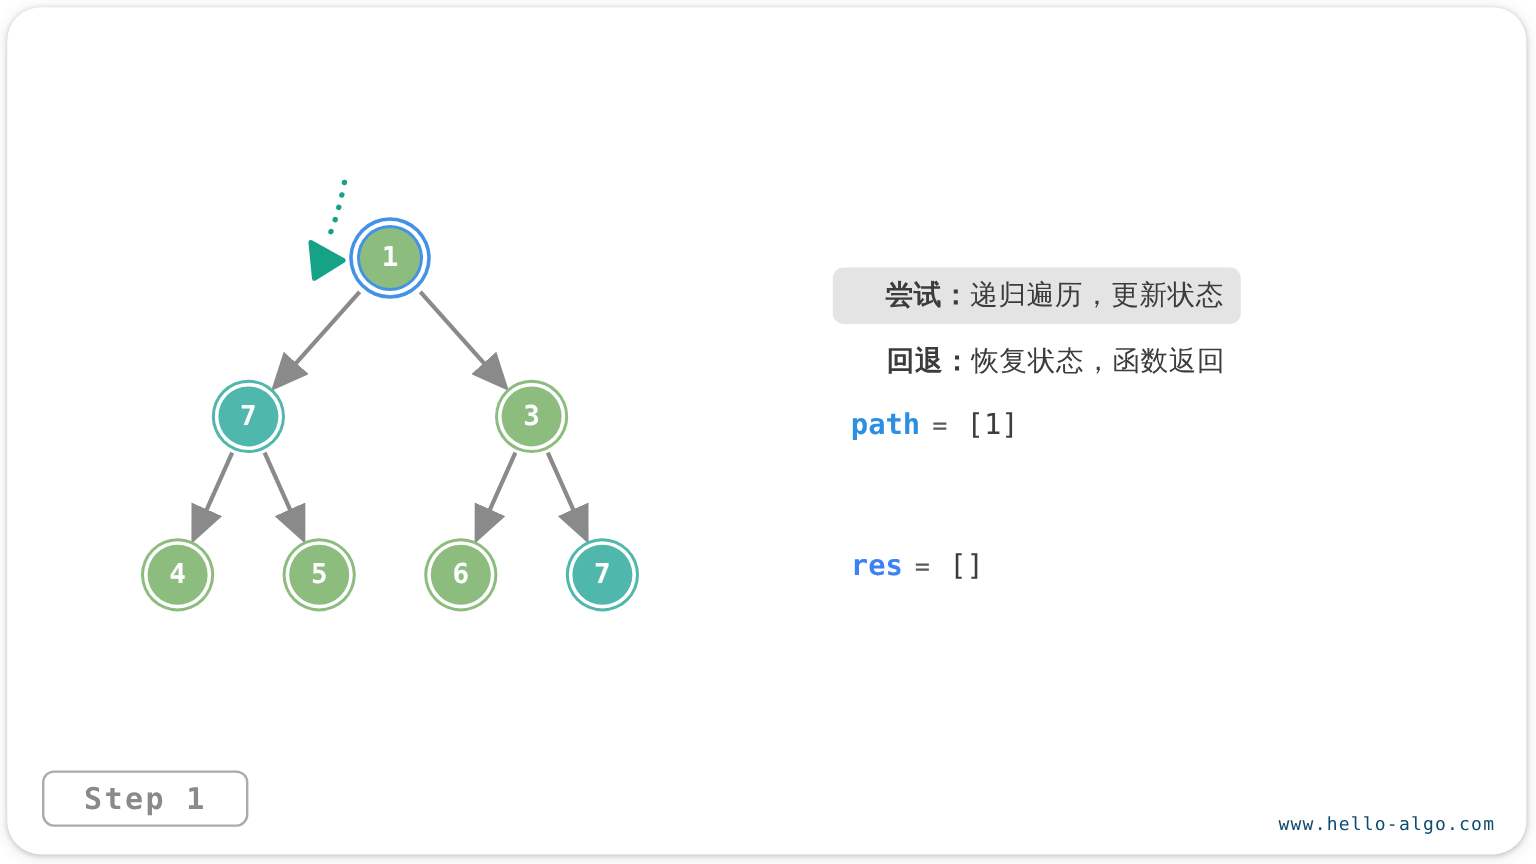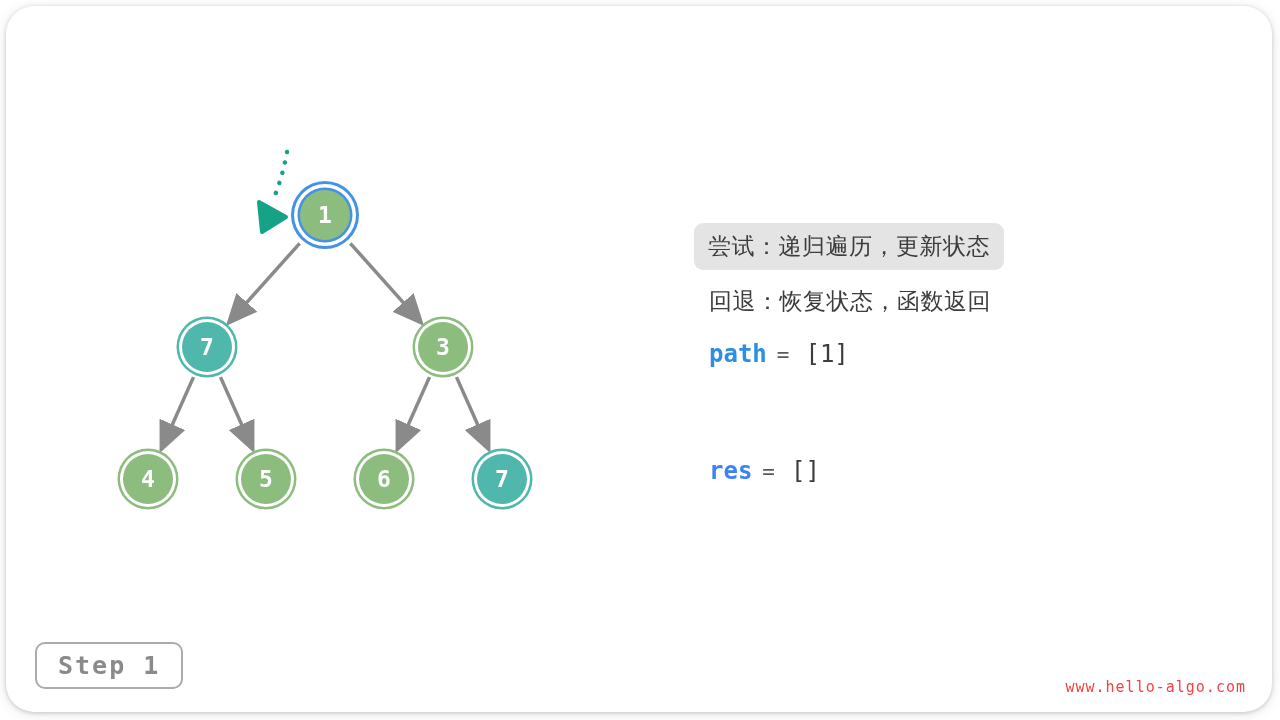--- a/index.html
+++ b/index.html
@@ -24,43 +24,43 @@
   }
   .node.green{background:#8CBD7F;box-shadow:0 0 0 3px #fff, 0 0 0 5.5px #8CBD7F;}
   .node.teal{background:#4FB7AB;box-shadow:0 0 0 3px #fff, 0 0 0 5.5px #4FB7AB;}
   .node.current.green{
     box-shadow:0 0 0 2.5px #4392E6, 0 0 0 6px #fff, 0 0 0 9px #4392E6;
   }
   .legend-line{
     position:absolute;font-size:23px;color:#3c3c3c;white-space:nowrap;
     letter-spacing:0.5px;line-height:1.1;
   }
-  .legend-label{font-weight:normal;}
+  .legend-label{font-weight:bold;margin-left:30px;}
   .try-box{left:688px;top:217px;background:#e4e4e4;border-radius:9px;padding:11px 14px;}
   .back-line{left:703px;top:283px;text-align:center;}
   .code-line{
     position:absolute;font-family:"DejaVu Sans Mono", monospace;
     font-size:24px;color:#3d3d3d;white-space:nowrap;line-height:1;
   }
   .path-line{left:703px;top:336px;}
   .res-line{left:703px;top:453px;}
   .kw-path{color:#2B8FE3;font-weight:bold;}
   .kw-res{color:#3b82f6;font-weight:bold;}
   .eq{color:#5a5a5a;font-size:21px;margin:0 16px 0 10px;}
   .step-badge{
     position:absolute;left:29px;bottom:23px;
     border:2px solid #ababab;border-radius:10px;background:#ffffff;
-    padding:9px 21px;
+    padding:9px 33px;
     font-family:"DejaVu Sans Mono", monospace;font-weight:bold;
     font-size:25px;color:#8a8a8a;letter-spacing:2px;line-height:1;
   }
   .watermark{
     position:absolute;right:26px;bottom:16px;
     font-family:"DejaVu Sans Mono", monospace;
-    font-size:15px;color:#ef4444;letter-spacing:1px;
+    font-size:15px;color:#0c4a6e;letter-spacing:1px;
   }
 </style>
 </head>
 <body>
 
 <div class="card">
 
   <svg id="figure-svg" viewBox="0 0 1280 720">
     <defs>
       <marker id="arrowhead" markerWidth="9" markerHeight="8" refX="6.5" refY="4" orient="auto">

